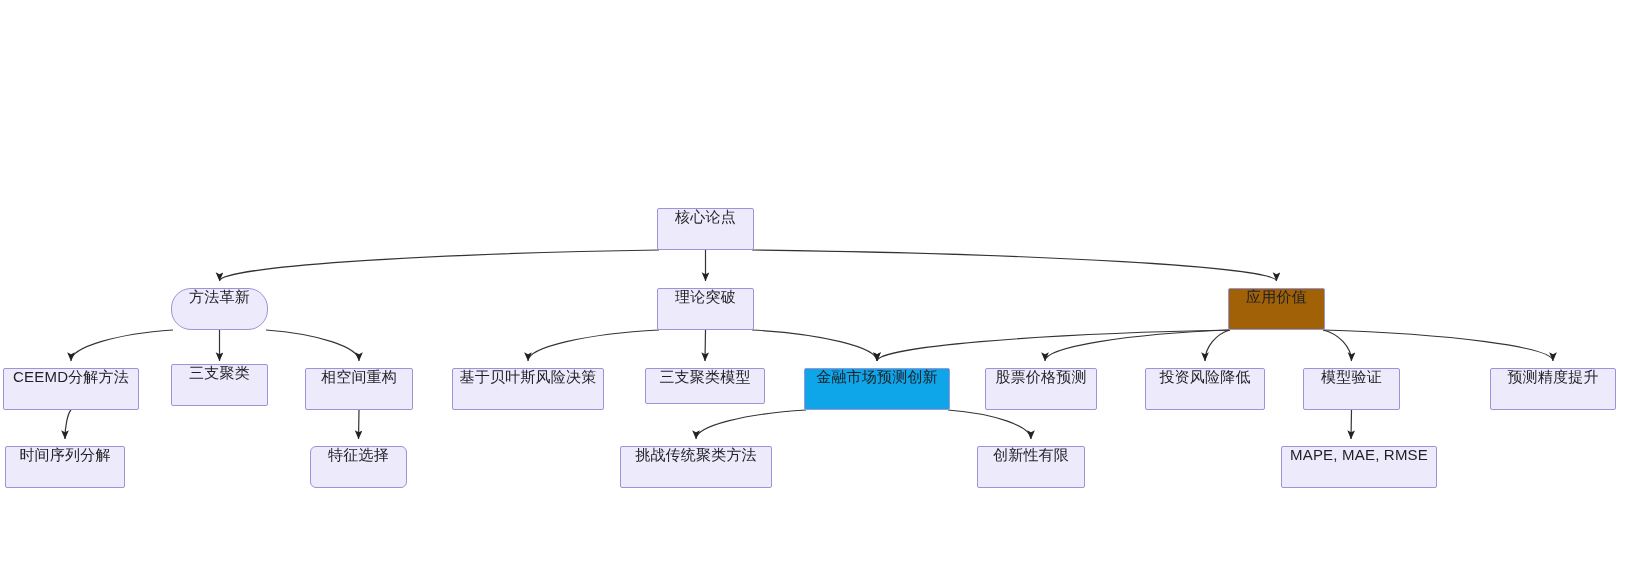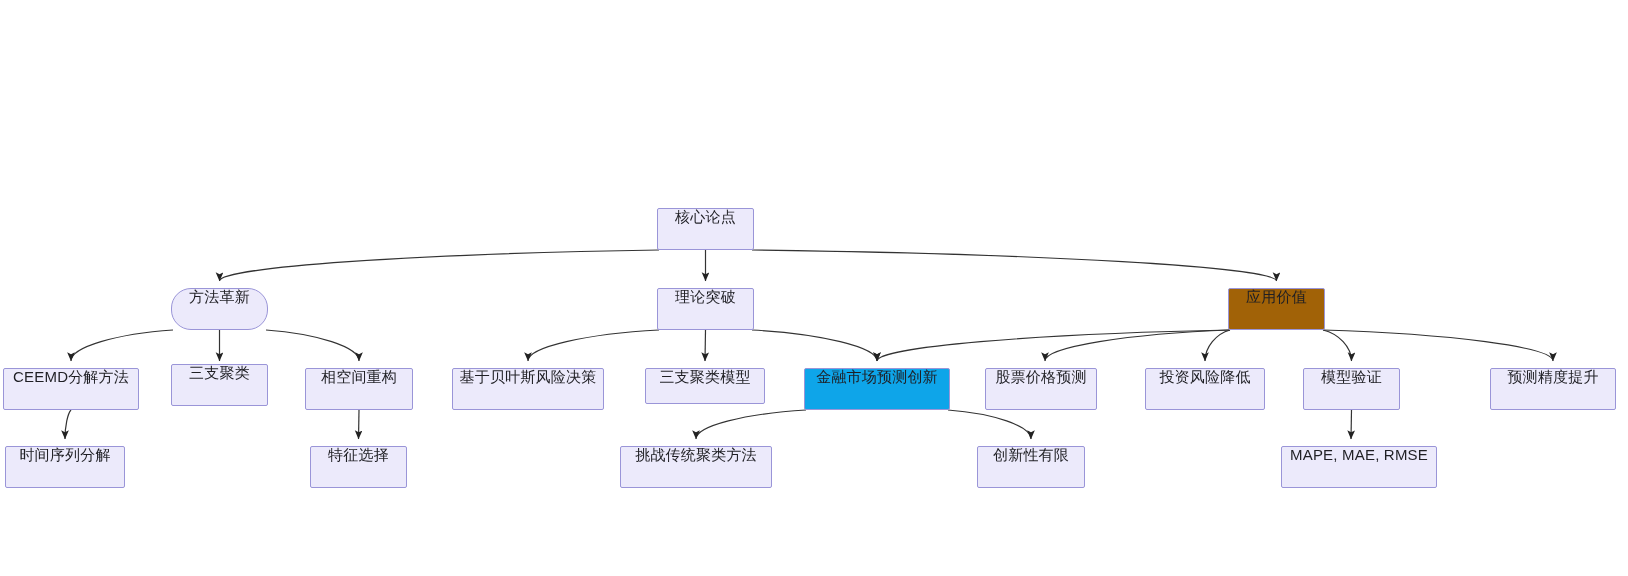--- a/index.html
+++ b/index.html
@@ -120,21 +120,21 @@
       </div>
       <div class="node" style="left: 1303px; top: 368px; width: 97px; height: 42px; background: rgb(236, 234, 251); border-color: rgb(154, 149, 216); color: rgb(31, 31, 36);">
         <span class="node-label">模型验证</span>
       </div>
       <div class="node" style="left: 1490px; top: 368px; width: 126px; height: 42px; background: rgb(236, 234, 251); border-color: rgb(154, 149, 216); color: rgb(31, 31, 36);">
         <span class="node-label">预测精度提升</span>
       </div>
       <div class="node" style="left: 5px; top: 446px; width: 120px; height: 42px; background: rgb(236, 234, 251); border-color: rgb(154, 149, 216); color: rgb(31, 31, 36);">
         <span class="node-label">时间序列分解</span>
       </div>
-      <div class="node" style="left: 310px; top: 446px; width: 97px; height: 42px; background: rgb(236, 234, 251); border-color: rgb(154, 149, 216); color: rgb(31, 31, 36);">
+      <div class="node" style="left: 310px; top: 446px; width: 97px; height: 42px; background: rgb(236, 234, 251); border-color: rgb(154, 149, 216); color: rgb(31, 31, 36); border-radius: 6px;">
         <span class="node-label">特征选择</span>
       </div>
       <div class="node" style="left: 620px; top: 446px; width: 152px; height: 42px; background: rgb(236, 234, 251); border-color: rgb(154, 149, 216); color: rgb(31, 31, 36);">
         <span class="node-label">挑战传统聚类方法</span>
       </div>
       <div class="node" style="left: 977px; top: 446px; width: 108px; height: 42px; background: rgb(236, 234, 251); border-color: rgb(154, 149, 216); color: rgb(31, 31, 36);">
         <span class="node-label">创新性有限</span>
       </div>
       <div class="node" style="left: 1281px; top: 446px; width: 156px; height: 42px; background: rgb(236, 234, 251); border-color: rgb(154, 149, 216); color: rgb(31, 31, 36);">
         <span class="node-label">MAPE, MAE, RMSE</span>

